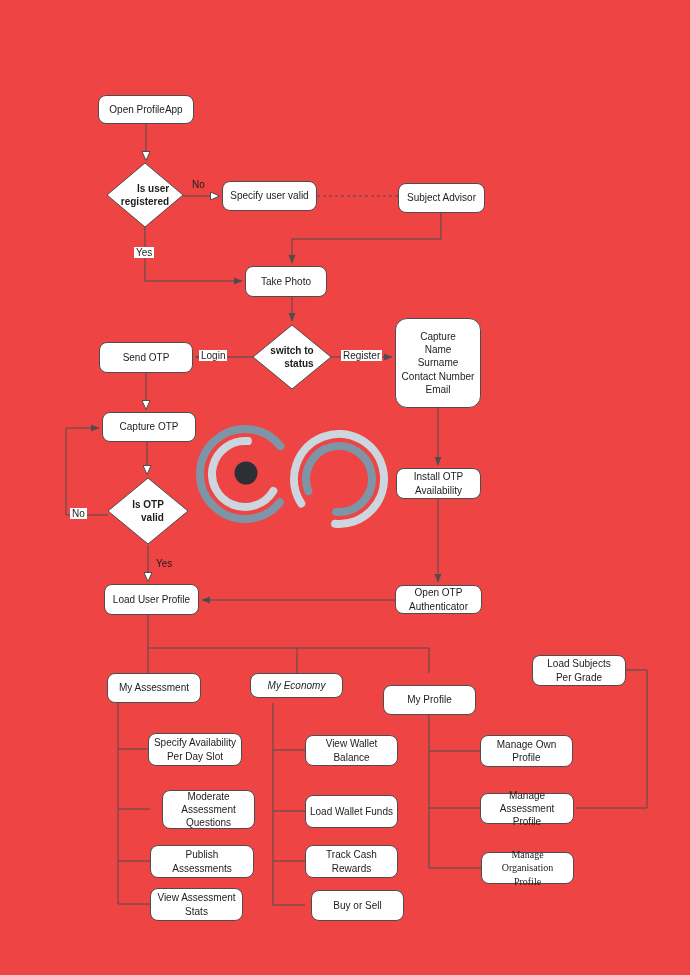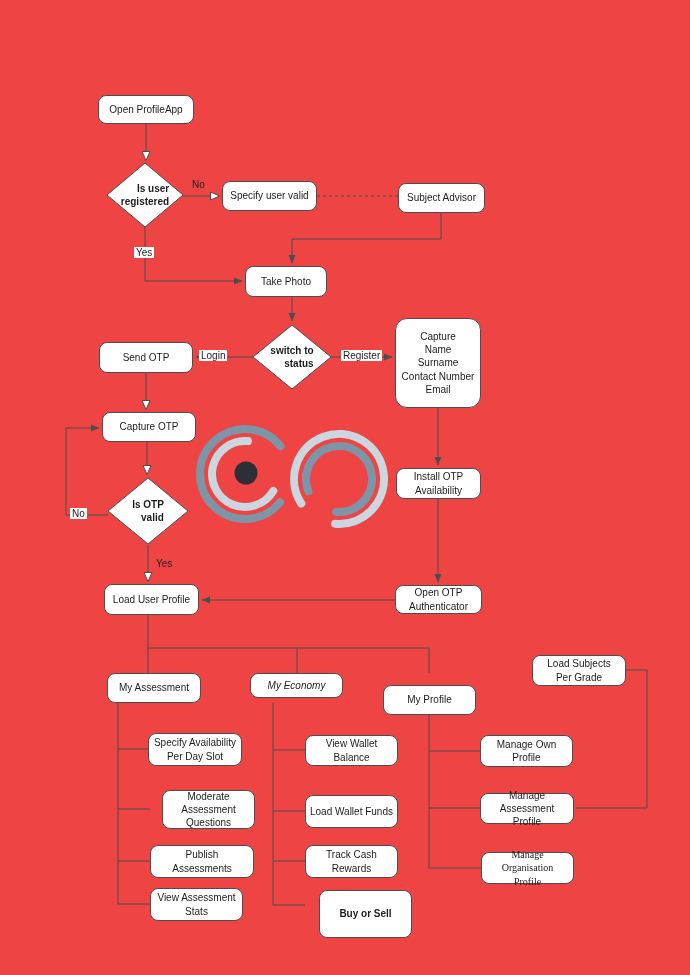--- a/index.html
+++ b/index.html
@@ -104,21 +104,21 @@
   <div class="node" style="left:150px;top:790px;width:93px;height:39px;margin-left:12px;">Moderate
 Assessment
 Questions</div>
   <div class="node" style="left:150px;top:845px;width:104px;height:33px;">Publish
 Assessments</div>
   <div class="node" style="left:150px;top:888px;width:93px;height:33px;">View Assessment
 Stats</div>
   <div class="node" style="left:305px;top:735px;width:93px;height:31px;">View Wallet Balance</div>
   <div class="node" style="left:305px;top:795px;width:93px;height:33px;">Load Wallet Funds</div>
   <div class="node" style="left:305px;top:845px;width:93px;height:33px;">Track Cash Rewards</div>
-  <div class="node" style="left:319px;top:890px;width:93px;height:48px;font-weight:bold;">Buy or Sell</div>
+  <div class="node" style="left:311px;top:890px;width:93px;height:31px;">Buy or Sell</div>
   <div class="node" style="left:480px;top:735px;width:93px;height:32px;">Manage Own Profile</div>
   <div class="node" style="left:480px;top:793px;width:94px;height:31px;">Manage Assessment
 Profile</div>
   <div class="node" style="left:481px;top:852px;width:93px;height:32px;font-family:Liberation Serif, serif;">Manage Organisation
 Profile</div>
 
   <div class="dlabel" style="left:113px;top:179px;width:64px;height:32px;">Is user
 registered</div>
   <div class="dlabel" style="left:260px;top:341px;width:64px;height:32px;">switch to
 status</div>

